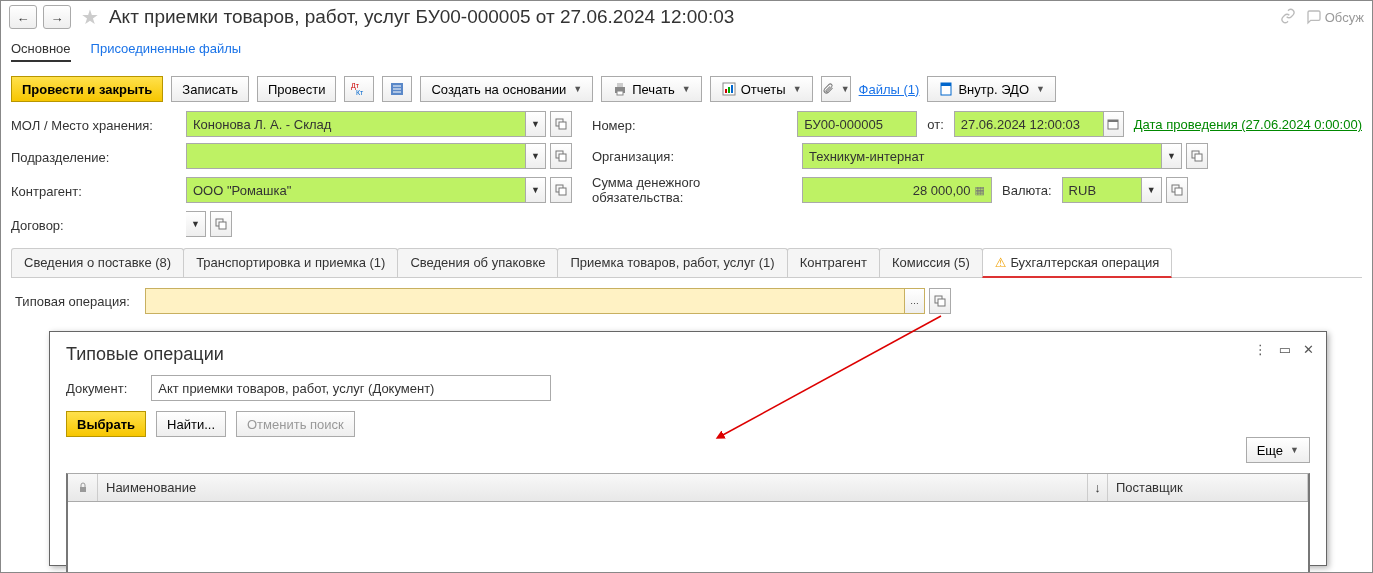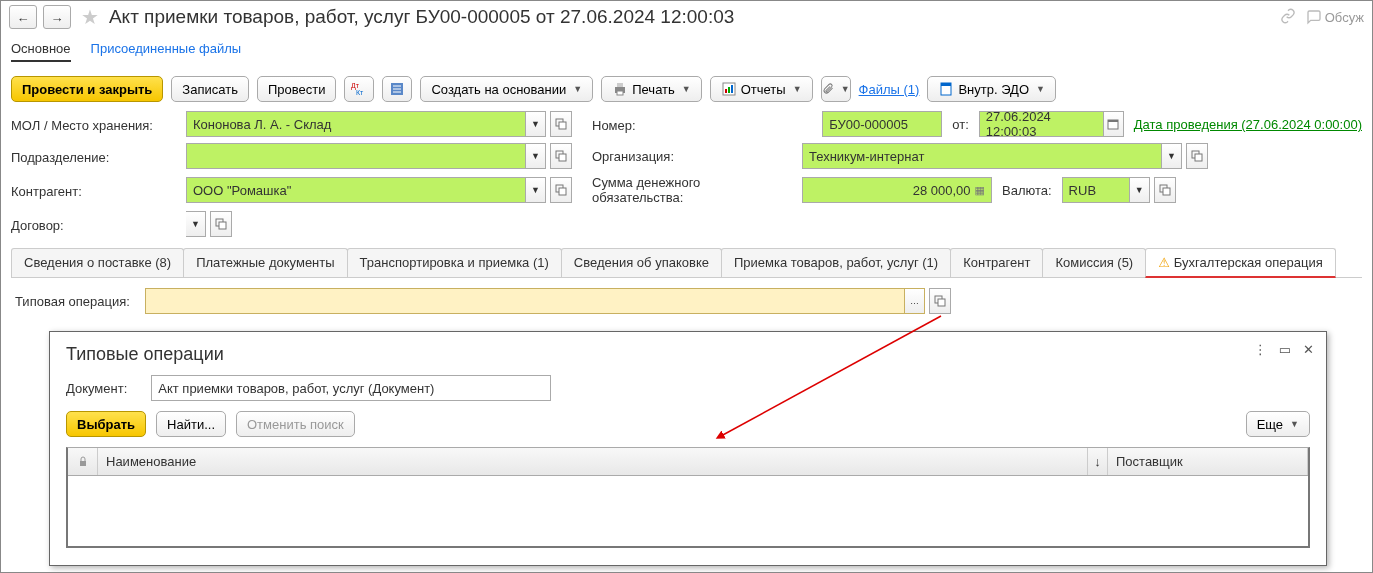--- a/index.html
+++ b/index.html
@@ -10,21 +10,21 @@
   .star-icon { color: #ccc; font-size: 20px; margin: 0 4px; }
   .page-title { font-size: 19px; font-weight: 400; color: #333; }
   .header-right { margin-left: auto; display: flex; gap: 10px; color: #999; }
 
   .section-tabs { padding: 4px 10px; display: flex; gap: 20px; font-size: 13px; }
   .section-tab { padding: 4px 0; }
   .section-tab.active { border-bottom: 2px solid #333; font-weight: 400; }
   .section-tab.link { color: #1a73e8; }
 
   .toolbar { display: flex; gap: 8px; padding: 10px 10px 6px; align-items: center; flex-wrap: wrap; }
-  .btn { height: 26px; padding: 0 10px; border: 1px solid #aaa; background: linear-gradient(#fff,#eee); border-radius: 5px; font-size: 13px; cursor: pointer; display: inline-flex; align-items: center; gap: 4px; }
+  .btn { height: 26px; padding: 0 10px; border: 1px solid #aaa; background: linear-gradient(#fff,#eee); border-radius: 0; font-size: 13px; cursor: pointer; display: inline-flex; align-items: center; gap: 4px; }
   .btn.yellow { background: linear-gradient(#ffe14c,#f7c600); border-color: #b89600; font-weight: bold; }
   .btn.icon-only { width: 30px; padding: 0; justify-content: center; }
   .btn .caret { font-size: 9px; color: #555; margin-left: 3px; }
   .link-text { color: #1a73e8; text-decoration: underline; cursor: pointer; }
   .paperclip { color: #777; }
 
   .form-row { display: flex; align-items: center; padding: 3px 10px; gap: 10px; }
   .label { width: 165px; color: #333; padding-top: 3px; }
   .input-group { display: flex; }
   .field { height: 26px; border: 1px solid #aaa; padding: 0 6px; background: #bef264; display: flex; align-items: center; }
@@ -44,21 +44,21 @@
   .typop-input { height: 26px; border: 1px solid #c8b060; background: #fff2c4; flex: 0 0 760px; }
 
   .popup { position: absolute; left: 48px; top: 330px; width: 1278px; height: 235px; background: #fff; border: 1px solid #666; box-shadow: 2px 2px 6px rgba(0,0,0,.3); padding: 12px 16px; }
   .popup-title { font-size: 18px; margin-bottom: 10px; }
   .popup-controls { position: absolute; top: 10px; right: 12px; display: flex; gap: 12px; color: #555; }
   .popup-controls span { cursor: pointer; }
   .popup-row { display: flex; align-items: center; gap: 8px; margin-bottom: 10px; }
   .popup-field { height: 26px; border: 1px solid #aaa; width: 400px; padding: 0 6px; display: flex; align-items: center; background: #fff; margin-left: 16px; }
   .popup-btns { display: flex; gap: 10px; margin-bottom: 10px; }
   .btn.disabled { color: #999; }
-  .more-btn { margin-left: auto; }
+  .more-btn { margin-left: auto; margin-top: 26px; }
   .popup-table { border: 2px solid #777; border-top: 1px solid #aaa; }
   .popup-thead { display: flex; background: linear-gradient(#f8f8f8,#e8e8e8); height: 28px; border-bottom: 1px solid #aaa; }
   .th { border-right: 1px solid #ccc; display: flex; align-items: center; padding: 0 8px; }
   .th.lock { width: 30px; justify-content: center; }
   .th.name { flex: 1; }
   .th.sort { width: 20px; justify-content: center; }
   .th.supplier { width: 200px; }
   .popup-tbody { height: 70px; background: #fff; }
 
   .arrow-annot { position: absolute; left: 710px; top: 310px; width: 240px; height: 130px; pointer-events: none; }
@@ -161,21 +161,21 @@
       <svg width="12" height="12" viewBox="0 0 12 12">
           <rect x="1" y="1" width="7" height="7" fill="none" stroke="#777"></rect>
           <rect x="4" y="4" width="7" height="7" fill="#fff" stroke="#777"></rect>
         </svg>
     </div>
   </div>
   <span class="label" style="width:auto;margin-left:10px">Номер:</span>
   <div class="field" style="width:120px;margin-left:auto">БУ00-000005</div>
   <span>от:</span>
   <div class="input-group">
-    <div class="field" style="width:125px">27.06.2024 12:00:03</div>
+    <div class="field" style="width:150px">27.06.2024 12:00:03</div>
     <div class="dd-btn">
       <svg width="12" height="12" viewBox="0 0 12 12">
           <rect x="1" y="2" width="10" height="9" fill="#fff" stroke="#777"></rect>
           <rect x="1" y="2" width="10" height="2" fill="#777"></rect>
         </svg>
     </div>
   </div>
   <span class="green-link">Дата проведения (27.06.2024 0:00:00)</span>
 </div>
 
@@ -216,21 +216,21 @@
         </svg>
     </div>
   </div>
   <span style="width:200px;margin-left:10px">Сумма денежного обязательства:</span>
   <div class="field num" style="width:190px">
     <span>28 000,00</span>
       <span class="calc-ic">▦</span>
   </div>
   <span>Валюта:</span>
   <div class="input-group">
-    <div class="field" style="width:68px">RUB</div>
+    <div class="field" style="width:80px">RUB</div>
     <div class="dd-btn">▼</div>
     <div class="open-btn">
       <svg width="12" height="12" viewBox="0 0 12 12">
           <rect x="1" y="1" width="7" height="7" fill="none" stroke="#777"></rect>
           <rect x="4" y="4" width="7" height="7" fill="#fff" stroke="#777"></rect>
         </svg>
     </div>
   </div>
 </div>
 
@@ -242,21 +242,20 @@
       <svg width="12" height="12" viewBox="0 0 12 12">
           <rect x="1" y="1" width="7" height="7" fill="none" stroke="#777"></rect>
           <rect x="4" y="4" width="7" height="7" fill="#fff" stroke="#777"></rect>
         </svg>
     </div>
   </div>
 </div>
 
 <div class="tabs-row">
   <div class="tab">Сведения о поставке (8)</div>
-  <div class="tab">Платежные документы</div>
   <div class="tab">Транспортировка и приемка (1)</div>
   <div class="tab">Сведения об упаковке</div>
   <div class="tab">Приемка товаров, работ, услуг (1)</div>
   <div class="tab">Контрагент</div>
   <div class="tab">Комиссия (5)</div>
   <div class="tab active warn" style="border-bottom:2px solid #d33;"><span>Бухгалтерская операция</span></div>
 </div>
 <div class="tab-underline"></div>
 
 <div class="tab-content">

